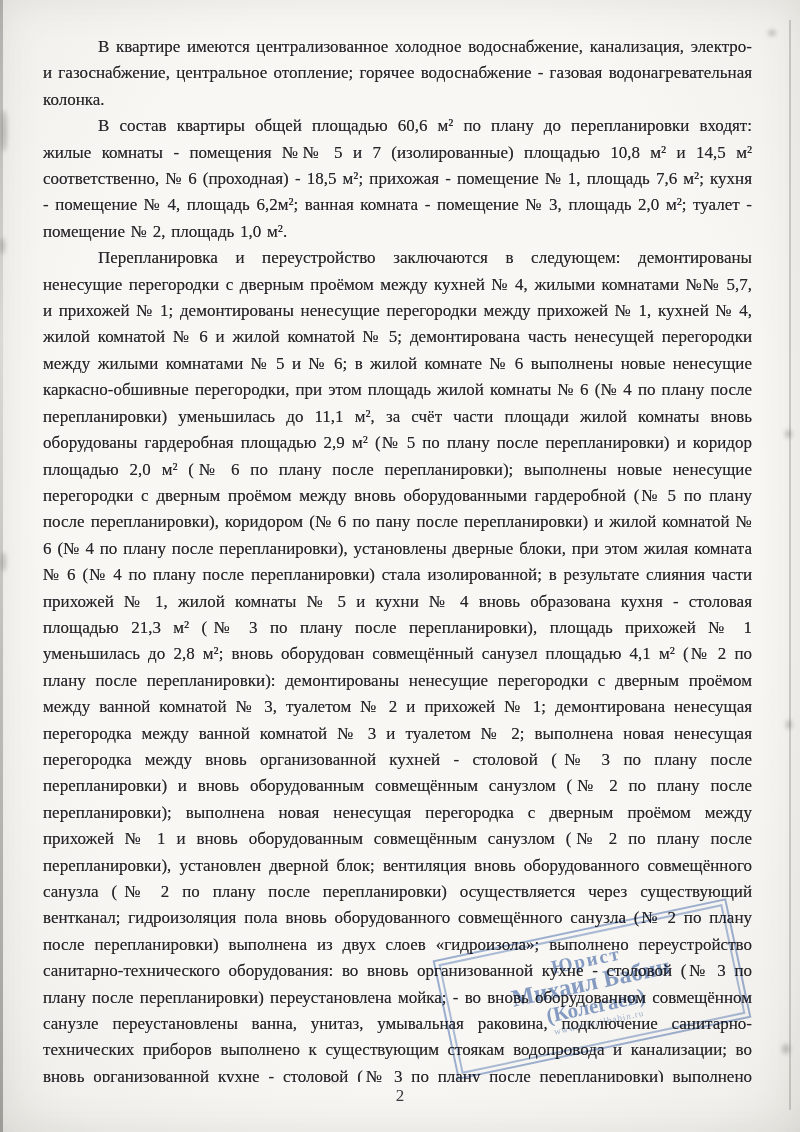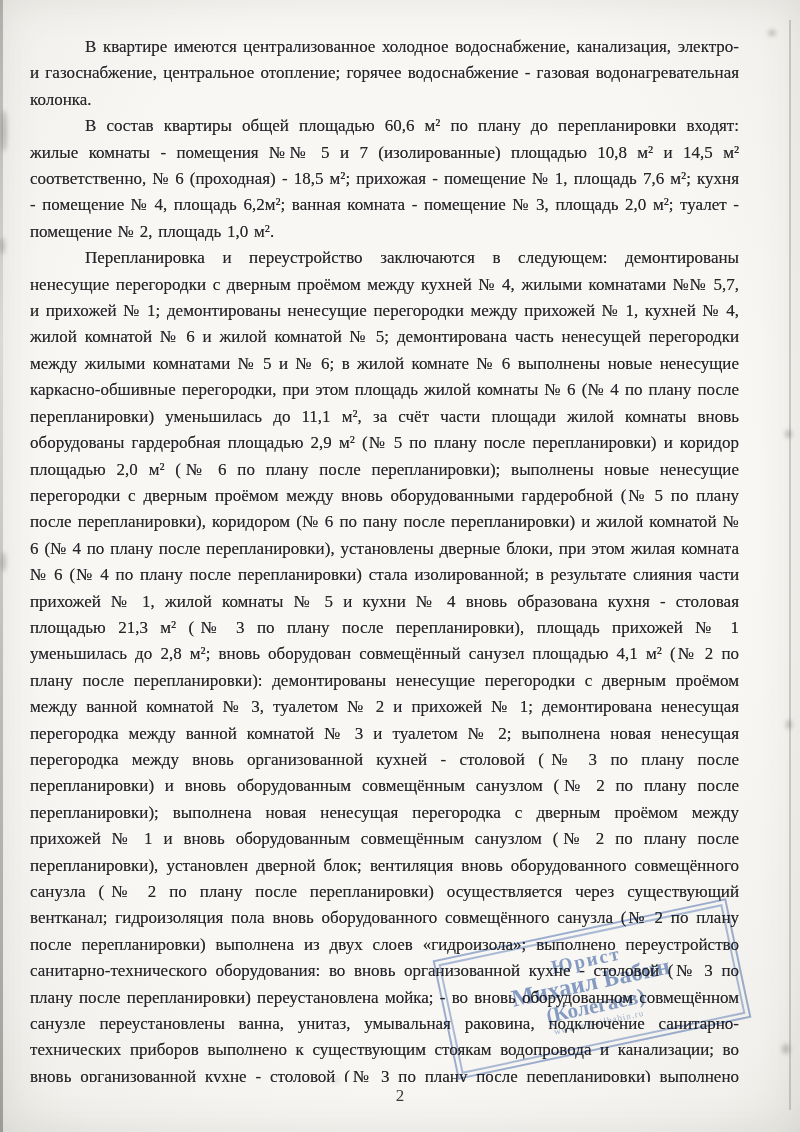--- a/index.html
+++ b/index.html
@@ -15,21 +15,21 @@
     background:
       radial-gradient(ellipse at 50% 45%, #f8f7f4 60%, #f1f0ec 88%, #e8e7e2 100%);
     overflow: hidden;
     font-family: "Liberation Serif", "DejaVu Serif", serif;
     color: #26262a;
     box-shadow: inset 0 0 40px rgba(90,90,85,0.12);
   }
   
   .doc-body {
     position: absolute;
-    left: 30px;
+    left: 43px;
     top: 34px;
     width: 709px;
     height: 1048px;
     overflow: hidden;
     z-index: 1;
     font-size: 17px;
     line-height: 26.4px;
     text-align: justify;
     word-spacing: 1.5px;
     text-shadow: 0 0 0.6px rgba(30,30,35,0.55);

